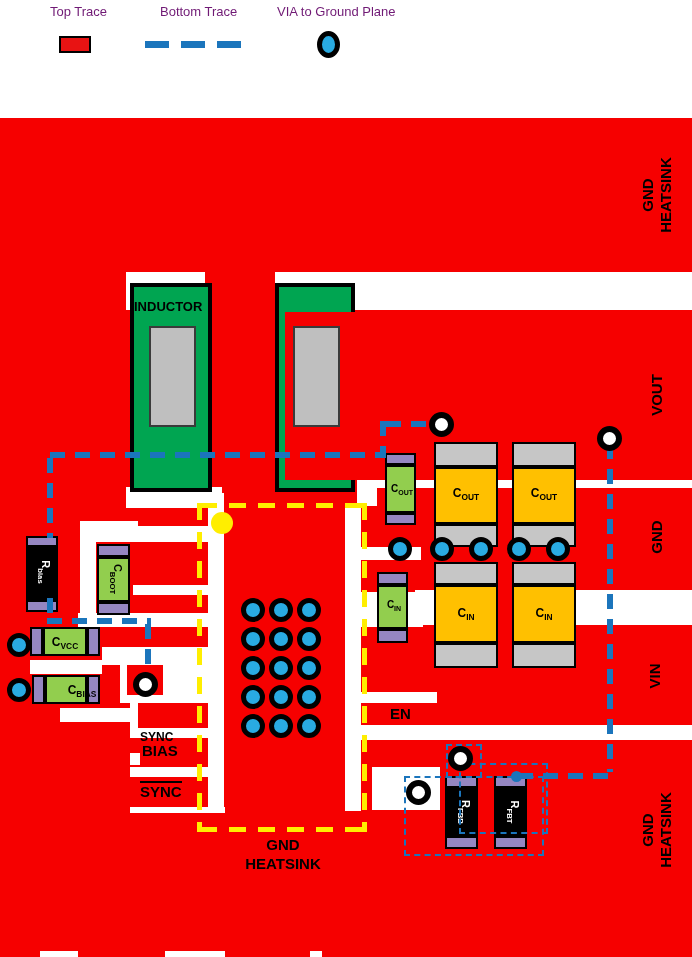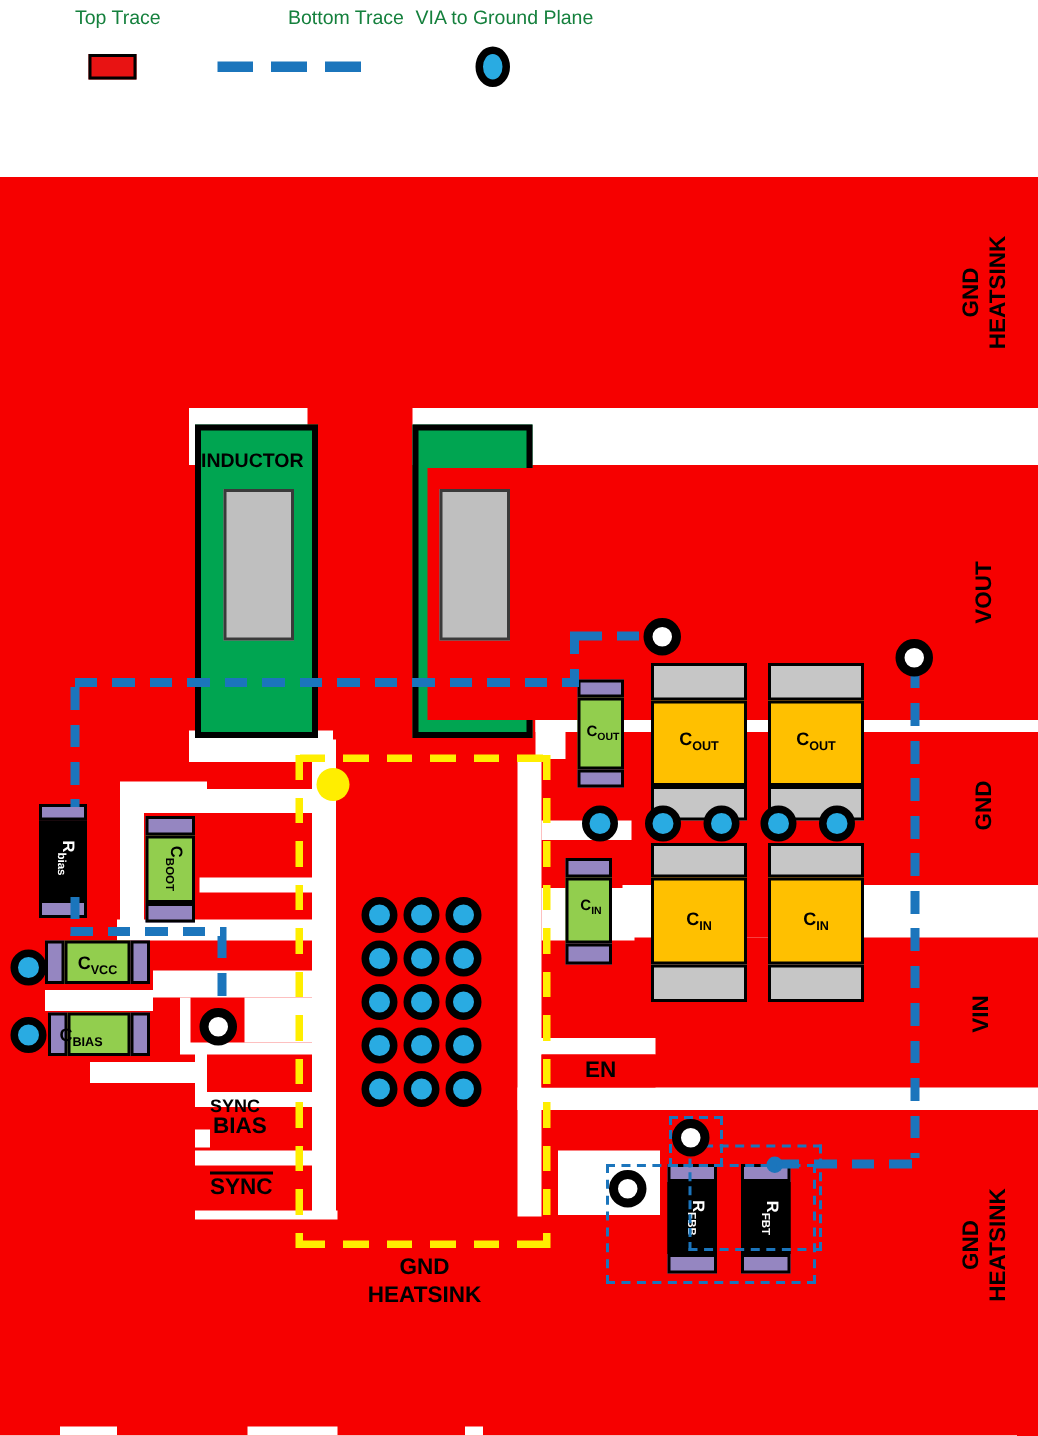--- a/index.html
+++ b/index.html
@@ -31,32 +31,32 @@
   
   .via{position:absolute;width:14px;height:14px;border:5px solid #000;border-radius:50%;background:#29ABE2;box-sizing:content-box;}
   .viaw{position:absolute;width:13px;height:13px;border:6px solid #000;border-radius:50%;background:#fff;box-sizing:content-box;}
   
   .bdh{position:absolute;height:6px;background:repeating-linear-gradient(90deg,#1B75BC 0 15px,transparent 15px 25px);}
   .bdv{position:absolute;width:6px;background:repeating-linear-gradient(180deg,#1B75BC 0 15px,transparent 15px 25px);}
   .ydh{position:absolute;height:5px;background:repeating-linear-gradient(90deg,#FFEE00 0 17px,transparent 17px 29px);}
   .ydv{position:absolute;width:5px;background:repeating-linear-gradient(180deg,#FFEE00 0 17px,transparent 17px 29px);}
   .bdr{position:absolute;border:2px dashed #1B75BC;}
   
-  .legtxt{position:absolute;top:4px;font-size:13px;color:#15803d;}
+  .legtxt{position:absolute;top:4px;font-size:13px;color:#701a75;}
 </style>
 </head>
 <body>
 
 <div id="stage">
 
   <div>
     <span class="legtxt" style="left:50px;">Top Trace</span>
     <div class="abs" style="left:59px;top:36px;width:28px;height:13px;background:#E81313;border:2px solid #000;"></div>
 
-    <span class="legtxt" style="left:160px;margin-left:32px;">Bottom Trace</span>
+    <span class="legtxt" style="left:160px;">Bottom Trace</span>
     <div class="abs" style="left:145px;top:41px;width:97px;height:7px;background:repeating-linear-gradient(90deg,#1B75BC 0 24px,transparent 24px 36px);"></div>
 
     <span class="legtxt" style="left:277px;">VIA to Ground Plane</span>
     <div class="abs" style="left:317px;top:31px;width:13px;height:17px;border:5px solid #000;border-radius:50%;background:#29ABE2;"></div>
   </div>
 
   <div class="red" style="left:0px;top:118px;width:692px;height:839px;"></div>
 
   <div class="w" style="left:126px;top:272px;width:566px;height:38px;"></div>
   <div class="w" style="left:126px;top:487px;width:96px;height:21px;"></div>
@@ -163,21 +163,21 @@
     <div class="lgreen" style="width:40px;"></div>
     <div class="purple" style="width:9px;"></div>
   </div>
   <div class="clabel" style="left:65px;top:643px;font-size:12px;"><span>C</span><sub>VCC</sub></div>
 
   <div class="comph" style="left:32px;top:675px;height:29px;">
     <div class="purple" style="width:9px;"></div>
     <div class="lgreen" style="width:38px;"></div>
     <div class="purple" style="width:9px;"></div>
   </div>
-  <div class="clabel" style="left:54px;top:691px;font-size:12px;"><span>C</span><sub>BIAS</sub></div>
+  <div class="clabel" style="left:82px;top:691px;font-size:12px;"><span>C</span><sub>BIAS</sub></div>
 
   <div class="comp" style="left:445px;top:776px;width:33px;">
     <div class="purple" style="height:8px;"></div>
     <div class="blackbody" style="height:44px;"></div>
     <div class="purple" style="height:9px;"></div>
   </div>
   <div class="clabel rot90 wtxt" style="left:464px;top:812px;font-size:11px;"><span>R</span><sub>FBB</sub></div>
 
   <div class="comp" style="left:494px;top:776px;width:33px;">
     <div class="purple" style="height:8px;"></div>

